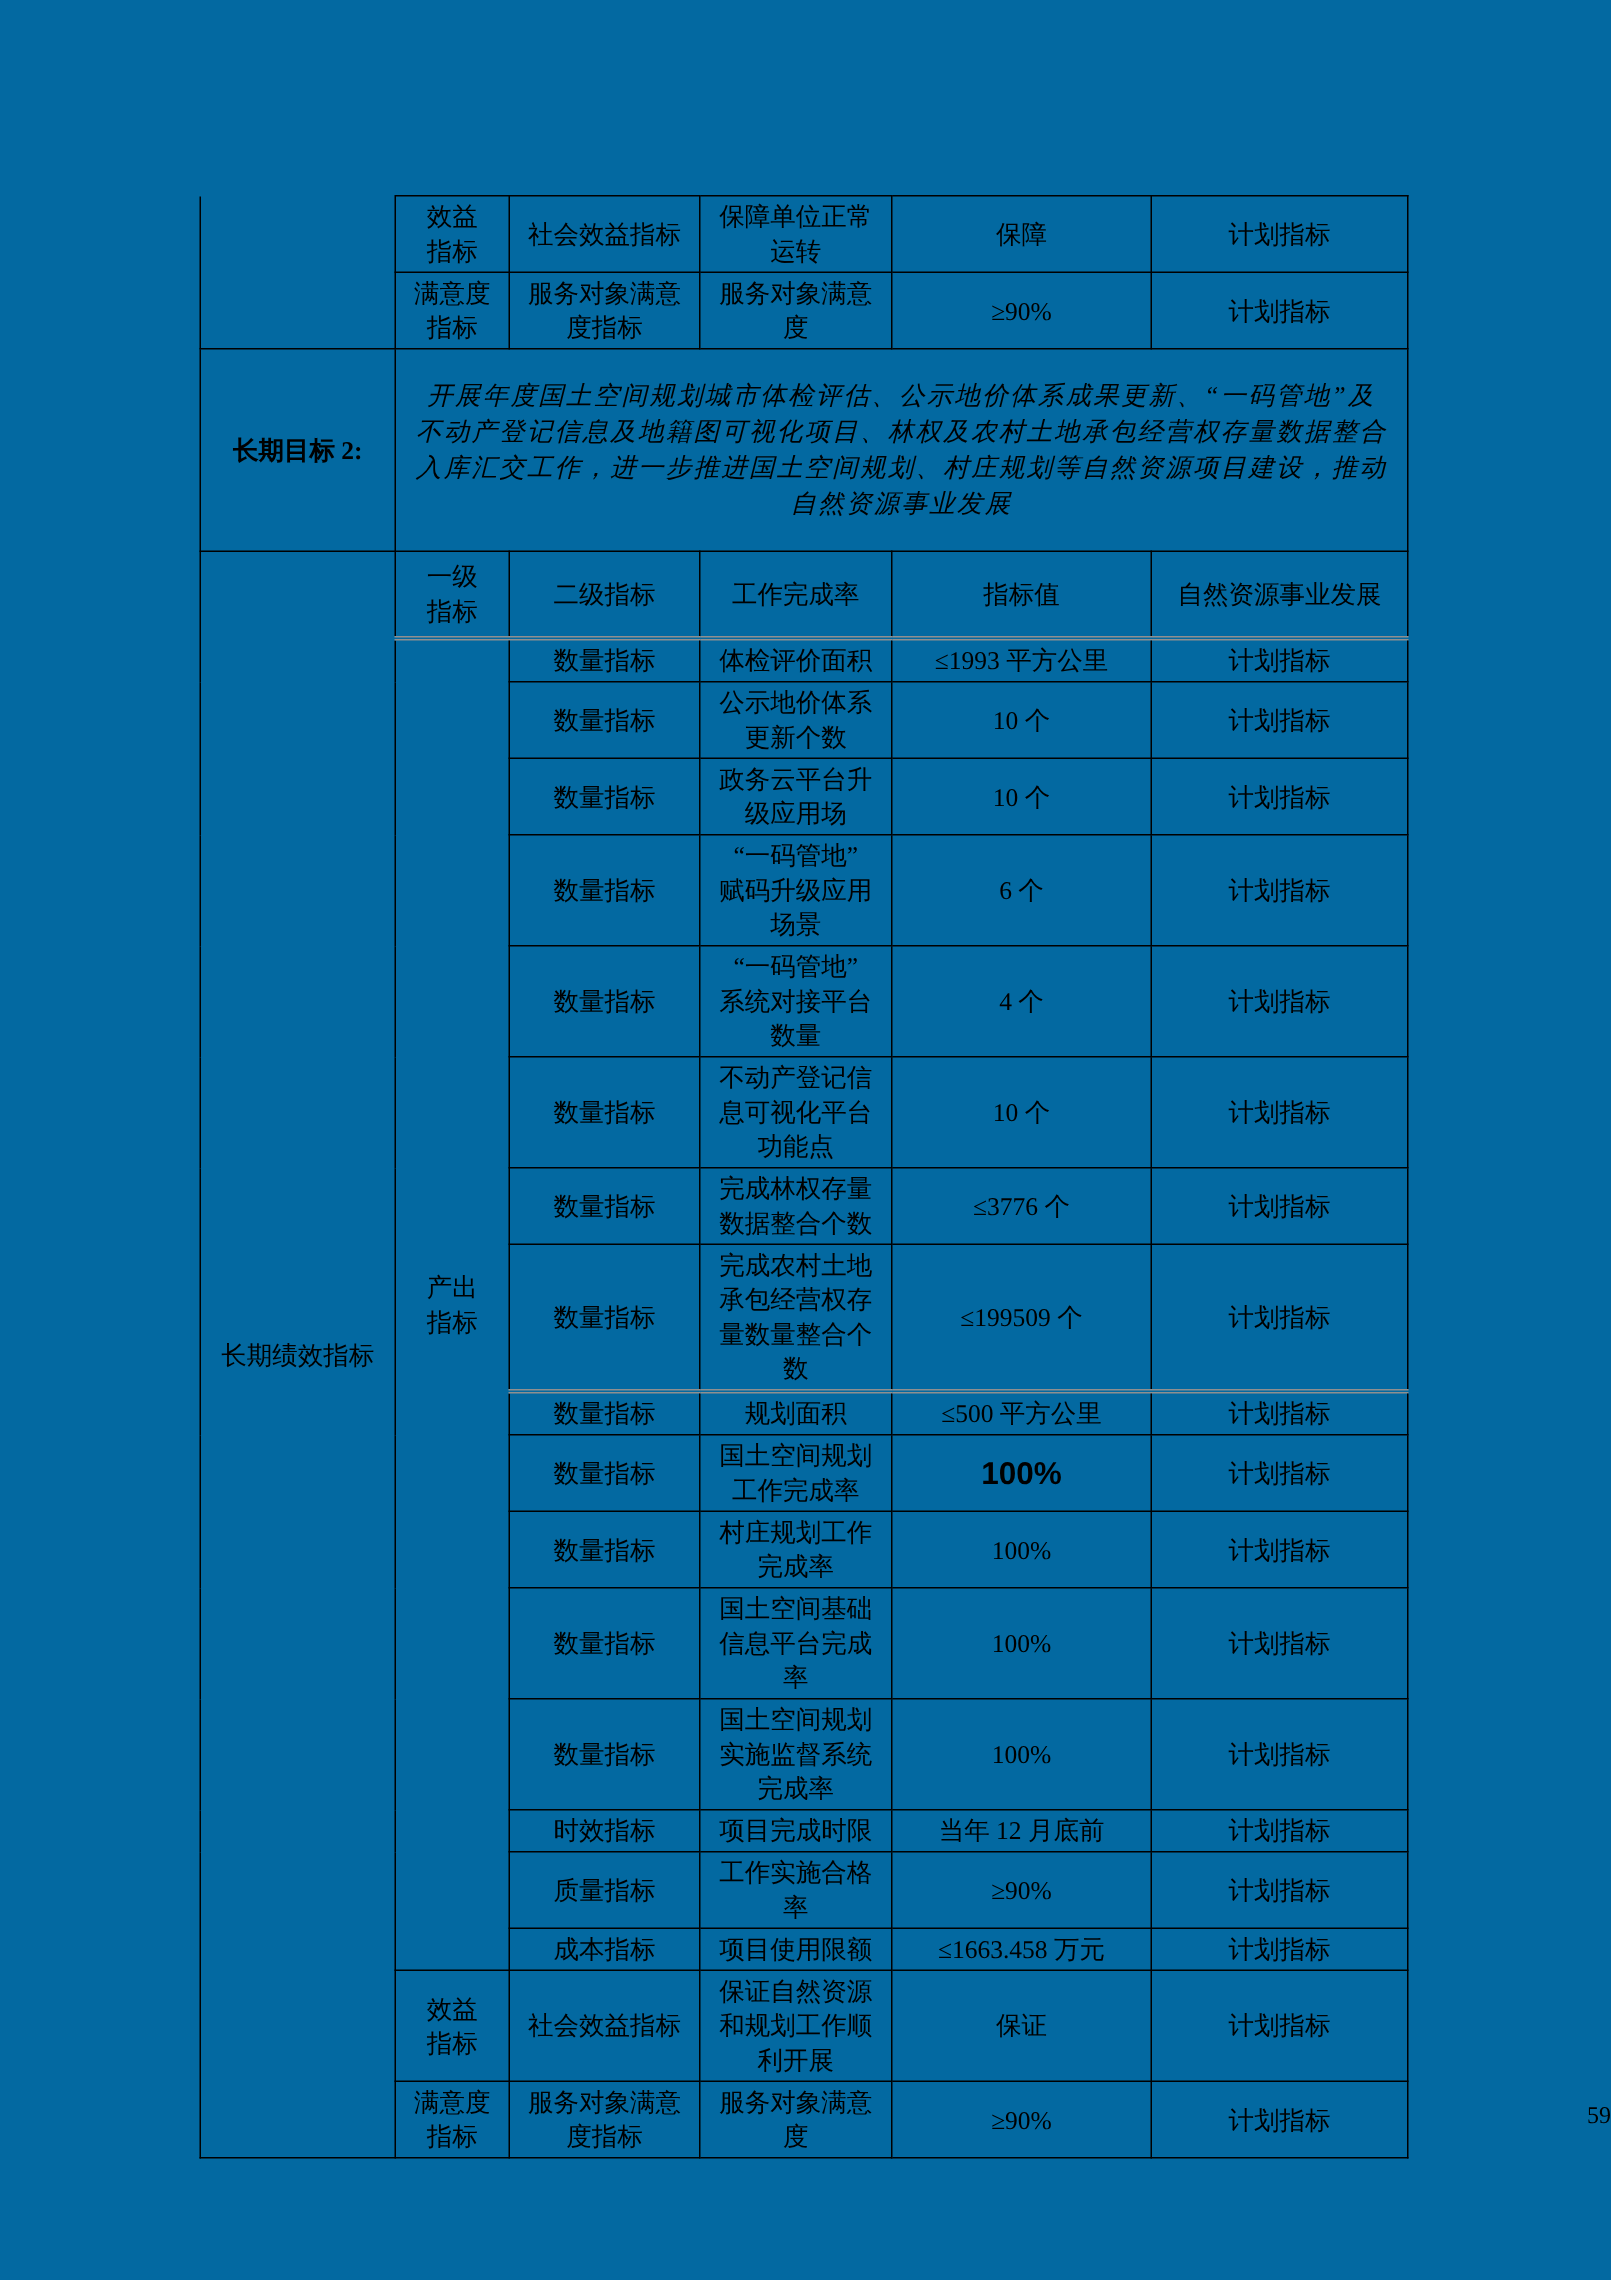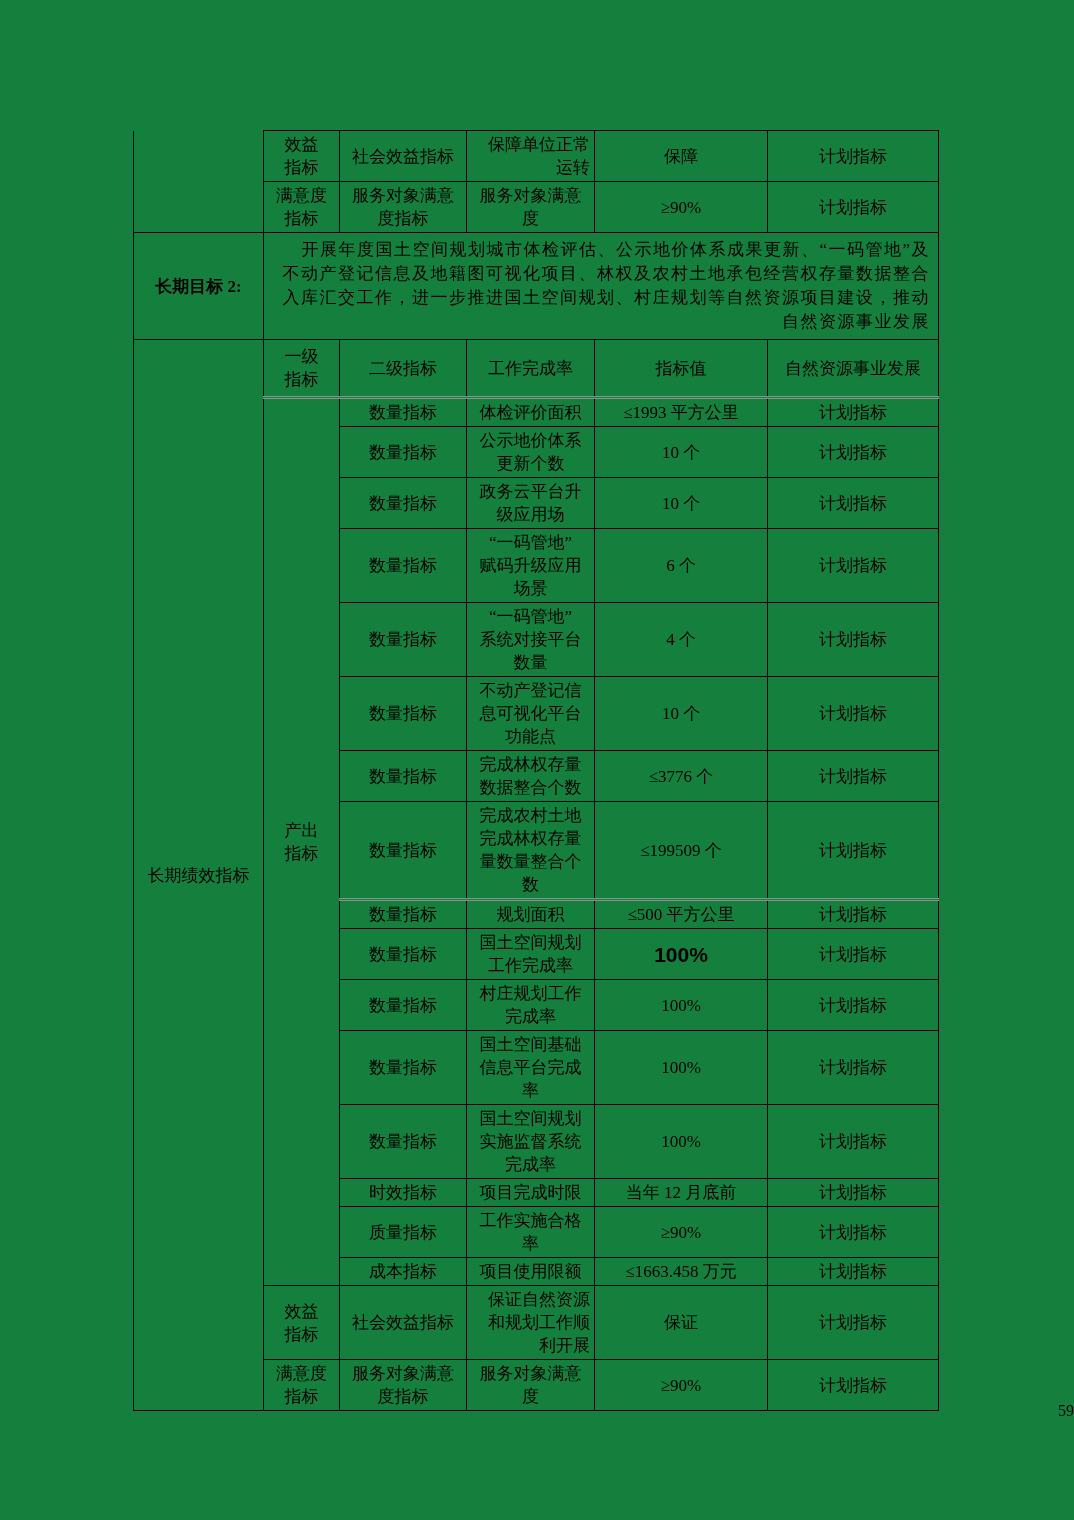--- a/index.html
+++ b/index.html
@@ -1,42 +1,42 @@
 <!DOCTYPE html>
 <html><head>
 <meta charset="utf-8">
 <style>
   html, body { margin: 0; padding: 0; background: #ffffff; }
   body {
     width: 1074px; height: 1520px;
     font-family: "Liberation Serif", "DejaVu Serif", serif;
     color: #000;
   }
-  .page { position: relative; width: 1074px; height: 1520px; background: #15803d; overflow: hidden; }
+  .page { position: relative; width: 1074px; height: 1520px; background: #0369a1; overflow: hidden; }
 
   table.tbl {
     position: absolute; left: 133px; top: 130px;
     width: 805px; border-collapse: collapse; table-layout: fixed;
   }
   .tbl td {
     border: 1px solid #000;
     text-align: center; vertical-align: middle;
     padding: 2px 4px;
     font-size: 17px; line-height: 23px;
     white-space: pre-line;
     word-break: break-all;
   }
   td.no-top { border-top: none; }
-  td.left-align { text-align: right; }
+  td.left-align { text-align: center; }
   tr.hdr td { padding-top: 5px; padding-bottom: 5px; }
   tr.dbl > td { border-top: 3px double #8f8f8f; }
   td.goal-label { font-weight: bold; margin-top: 15px; }
   td.goal-text {
-    text-align: right; padding: 5px 8px;
-    letter-spacing: 1.5px; line-height: 24px;
+    text-align: center; padding: 19px 8px;
+    letter-spacing: 1.5px; line-height: 24px; font-style: italic;
   }
   td.big-val {
     font-family: "Liberation Sans", "DejaVu Sans", sans-serif;
     font-weight: bold; font-size: 21px;
   }
   .pageno {
     position: absolute; top: 1402px; left: 0; width: 100%;
     text-align: right; font-size: 16px;
   }
 </style>
@@ -143,21 +143,21 @@
       <tr>
         <td>数量指标</td>
         <td>完成林权存量
 数据整合个数</td>
         <td>≤3776 个</td>
         <td>计划指标</td>
       </tr>
       <tr>
         <td>数量指标</td>
         <td>完成农村土地
-完成林权存量
+承包经营权存
 量数量整合个
 数</td>
         <td>≤199509 个</td>
         <td>计划指标</td>
       </tr>
       <tr class="dbl">
         <td>数量指标</td>
         <td>规划面积</td>
         <td>≤500 平方公里</td>
         <td>计划指标</td>

